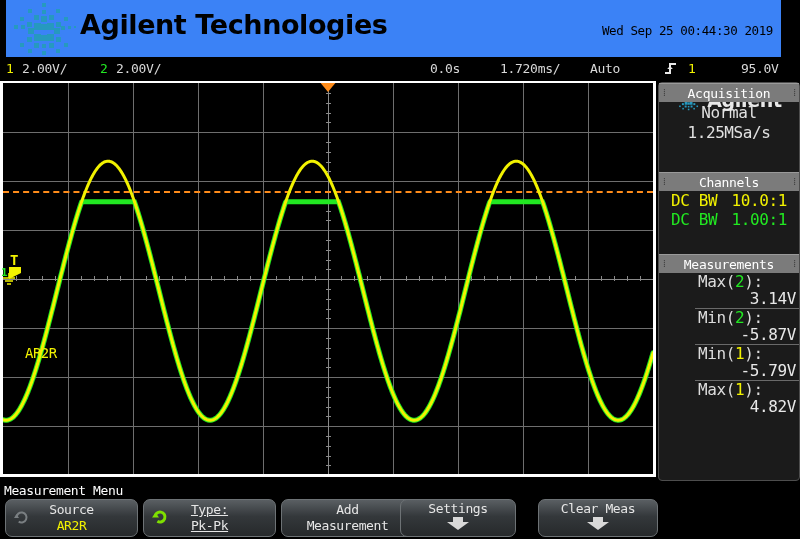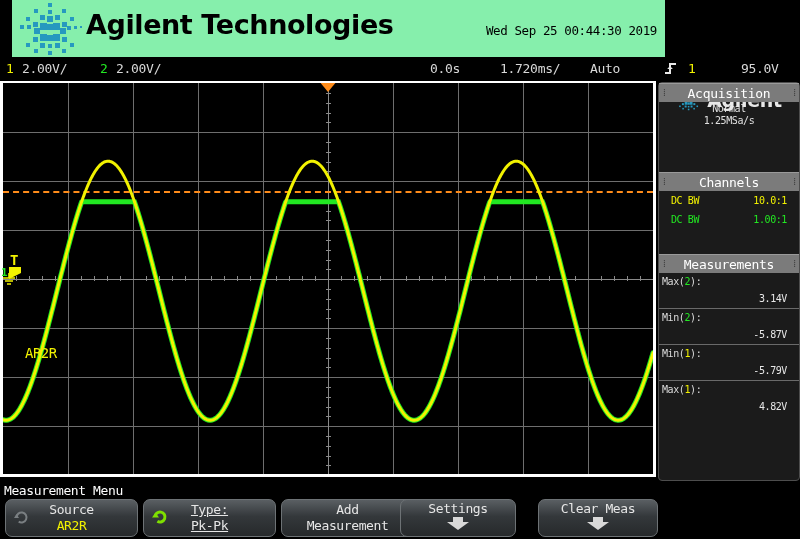--- a/index.html
+++ b/index.html
@@ -6,22 +6,22 @@
   html, body {
     width: 800px; height: 539px;
     background: #000;
     font-family: "DejaVu Sans", sans-serif;
     overflow: hidden;
   }
   #root { position: relative; width: 800px; height: 539px; background: #000; }
 
   
   .header {
-    position: absolute; left: 12px; top: 0; width: 653px; height: 57px;
-    background: #86efac;
+    position: absolute; left: 6px; top: 0; width: 775px; height: 57px;
+    background: #3b82f6;
   }
   .logo-wrap { position: absolute; left: 6px; top: 3px; width: 66px; height: 52px; }
   .brand-title {
     position: absolute; left: 74px; top: 9px;
     font-family: "DejaVu Sans", sans-serif;
     font-weight: bold; font-size: 27px; color: #000; letter-spacing: -0.4px;
     white-space: nowrap;
   }
   .datetime {
     position: absolute; right: 8px; top: 23px;
@@ -99,29 +99,29 @@
     position: relative; height: 19px;
     background: #7b7b7b;
     display: flex; align-items: center; justify-content: center;
     font-family: "DejaVu Sans Mono", monospace; font-size: 13px;
     color: #ffffff; letter-spacing: -0.3px;
     border-top: 1px solid #9a9a9a;
   }
   .grip { position: absolute; font-size: 10px; color: #3a3a3a; letter-spacing: -1px; line-height: 1; }
   .grip.l { left: 4px; } .grip.r { right: 4px; }
   .sect-body {
-    font-family: "DejaVu Sans Mono", monospace; font-size: 10px;
+    font-family: "DejaVu Sans Mono", monospace; font-size: 16px;
     color: #e0e0e0; letter-spacing: -0.4px;
   }
   .acq-line { text-align: center; padding-top: 1px; }
   .chan-row {
     display: flex; justify-content: space-between;
     padding: 0 12px; line-height: 19px; white-space: nowrap;
   }
-  .meas-block { border-top: 1px solid #6a6a6a; padding: 0 12px 1px 3px; }
+  .meas-block { border-top: 1px solid #6a6a6a; padding: 0 3px 1px 3px; margin-left: 36px; }
   .meas-block:first-child { border-top: none; }
   .meas-name { color: #dcdcdc; line-height: 17px; }
   .meas-val  { color: #e8e8e8; text-align: right; line-height: 17px; }
 
   
   .menu-title {
     position: absolute; left: 4px; top: 483px;
     font-family: "DejaVu Sans Mono", monospace; font-size: 13px;
     color: #ffffff; letter-spacing: -0.4px;
   }

